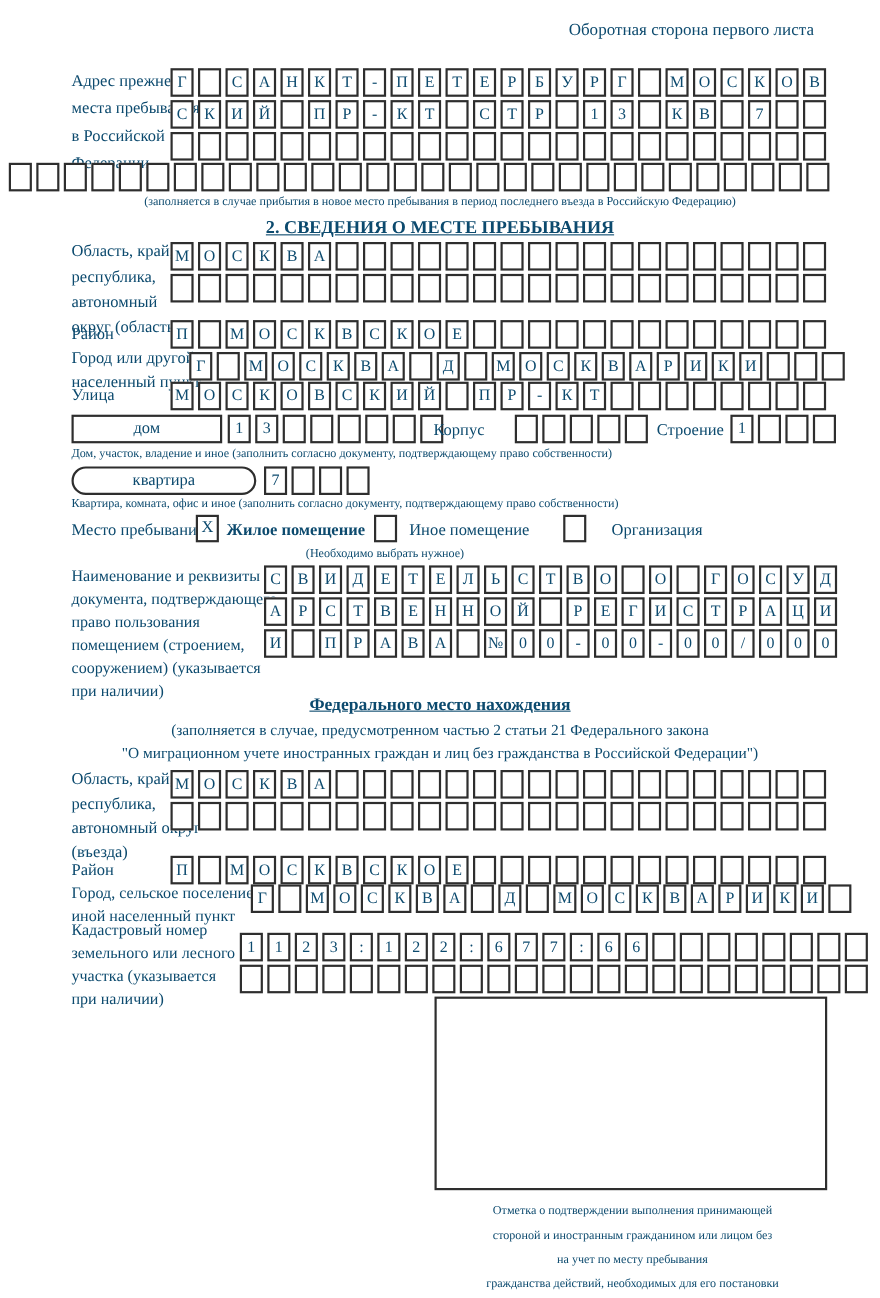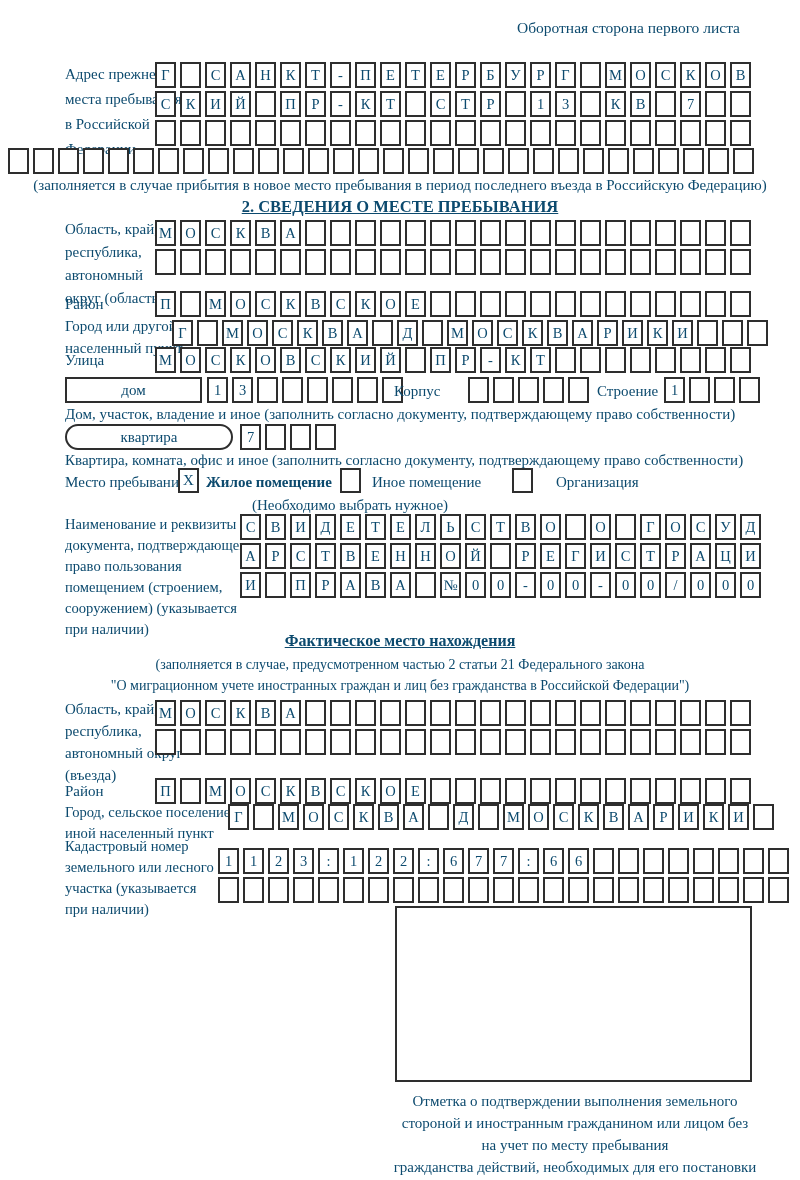--- a/index.html
+++ b/index.html
@@ -3,21 +3,21 @@
 <meta charset="utf-8">
 <style>
   html,body{margin:0;padding:0;background:#ffffff;}
   #page{
     position:relative;width:800px;height:1180px;background:#ffffff;
     font-family:"Liberation Serif","DejaVu Serif",serif;color:#0c4a6e;overflow:hidden;
   }
   .abs{position:absolute;}
   .lbl{font-size:15px;line-height:23px;}
   .lbl-tight{font-size:14.6px;line-height:21px;}
-  .cap{font-size:15px;}
+  .cap{font-size:11px;}
   .center{left:0;width:800px;text-align:center;}
   .row{position:absolute;display:flex;gap:4px;}
   .cell{
     width:21px;height:26px;box-sizing:border-box;border:2px solid #2e2e2e;
     display:inline-flex;align-items:center;justify-content:center;
     font-size:14.5px;flex:none;background:#fff;
   }
   .wordbox{
     position:absolute;height:26px;box-sizing:border-box;border:2px solid #2e2e2e;
     display:flex;align-items:center;justify-content:center;font-size:15px;background:#fff;
@@ -419,21 +419,21 @@
       <span class="cell">0</span>
       <span class="cell">-</span>
       <span class="cell">0</span>
       <span class="cell">0</span>
       <span class="cell">/</span>
       <span class="cell">0</span>
       <span class="cell">0</span>
       <span class="cell">0</span>
     </div>
 
-  <div class="abs bold center" style="top:632px;font-size:16px;">Фактическое место нахождения</div>
+  <div class="abs bold center" style="top:632px;font-size:16px;">Федерального место нахождения</div>
   <div class="abs center" style="top:657px;font-size:14px;">(заполняется в случае, предусмотренном частью 2 статьи 21 Федерального закона</div>
   <div class="abs center" style="top:678px;font-size:14px;">"О миграционном учете иностранных граждан и лиц без гражданства в Российской Федерации")</div>
 
   <div class="abs lbl" style="top:698px;left:65px;line-height:22px;">
       <div>Область, край,</div>
       <div>республика,</div>
       <div>автономный округ</div>
       <div>(въезда)</div>
     </div>
   <div class="row" style="top:700px;left:155px;">
@@ -598,19 +598,19 @@
       <span class="cell"></span>
       <span class="cell"></span>
       <span class="cell"></span>
       <span class="cell"></span>
       <span class="cell"></span>
       <span class="cell"></span>
     </div>
 
   <div class="stamp-box" style="top:906px;left:395px;width:357px;height:176px;"></div>
   <div class="abs cap" style="top:1090px;left:375px;width:400px;text-align:center;line-height:22px;">
-      <div>Отметка о подтверждении выполнения земельного</div>
+      <div>Отметка о подтверждении выполнения принимающей</div>
       <div>стороной и иностранным гражданином или лицом без</div>
       <div>на учет по месту пребывания</div>
       <div>гражданства действий, необходимых для его постановки</div>
     </div>
 
 </div>
 
 </body></html>

